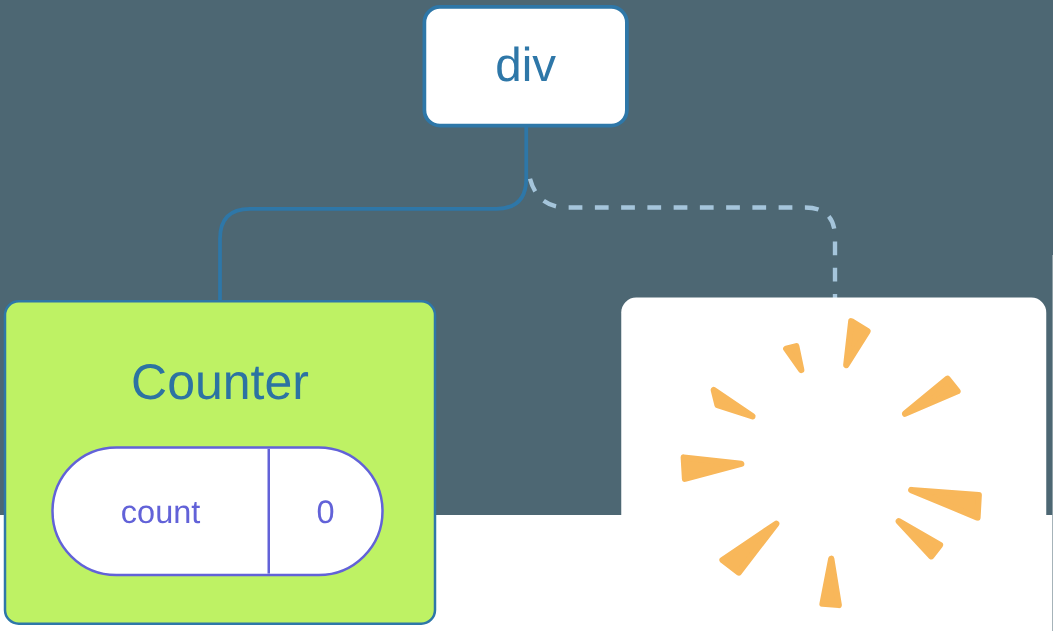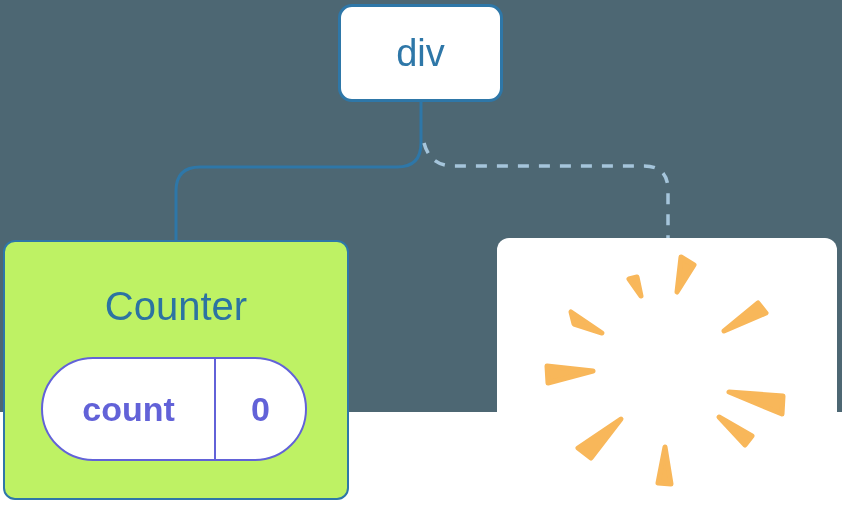--- a/index.html
+++ b/index.html
@@ -67,23 +67,22 @@
     border-right: 2.5px solid #6262d8;
     display: flex; align-items: center; justify-content: center;
   }
   .state-pill .value-cell {
     flex: 1;
     display: flex; align-items: center; justify-content: center;
   }
   .state-pill .key-cell span,
   .state-pill .value-cell span {
     color: #6262d8;
-    font-size: 34px;
+    font-size: 26px;
     line-height: 1;
-    font-weight: bold;
   }
   .card-removed {
     position: absolute;
     left: 497px; top: 238px;
     width: 340px; height: 265px;
     background: #ffffff;
     border-radius: 12px;
     overflow: hidden;
   }
   .card-removed svg { display: block; }

